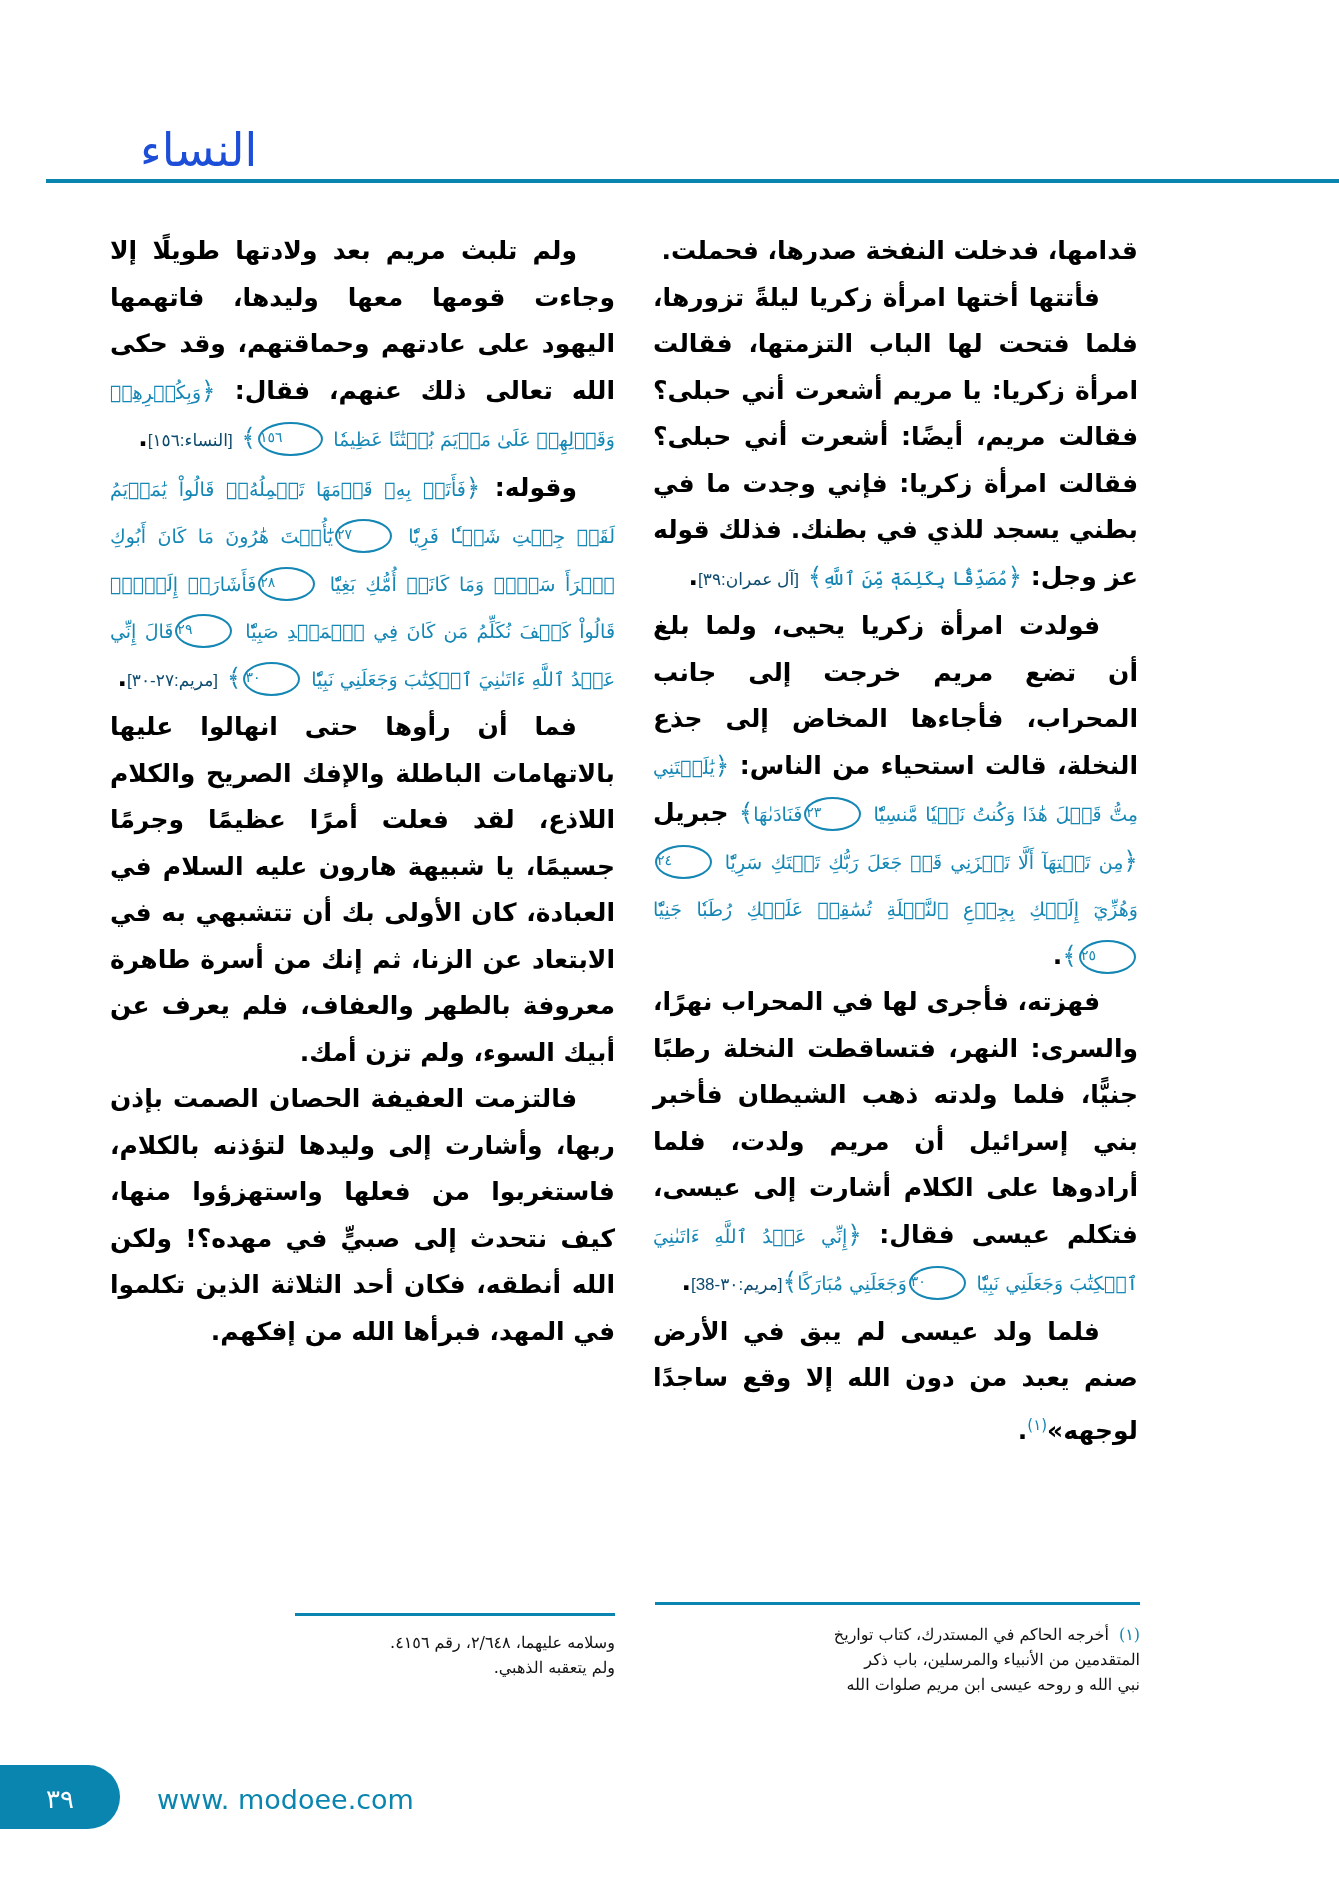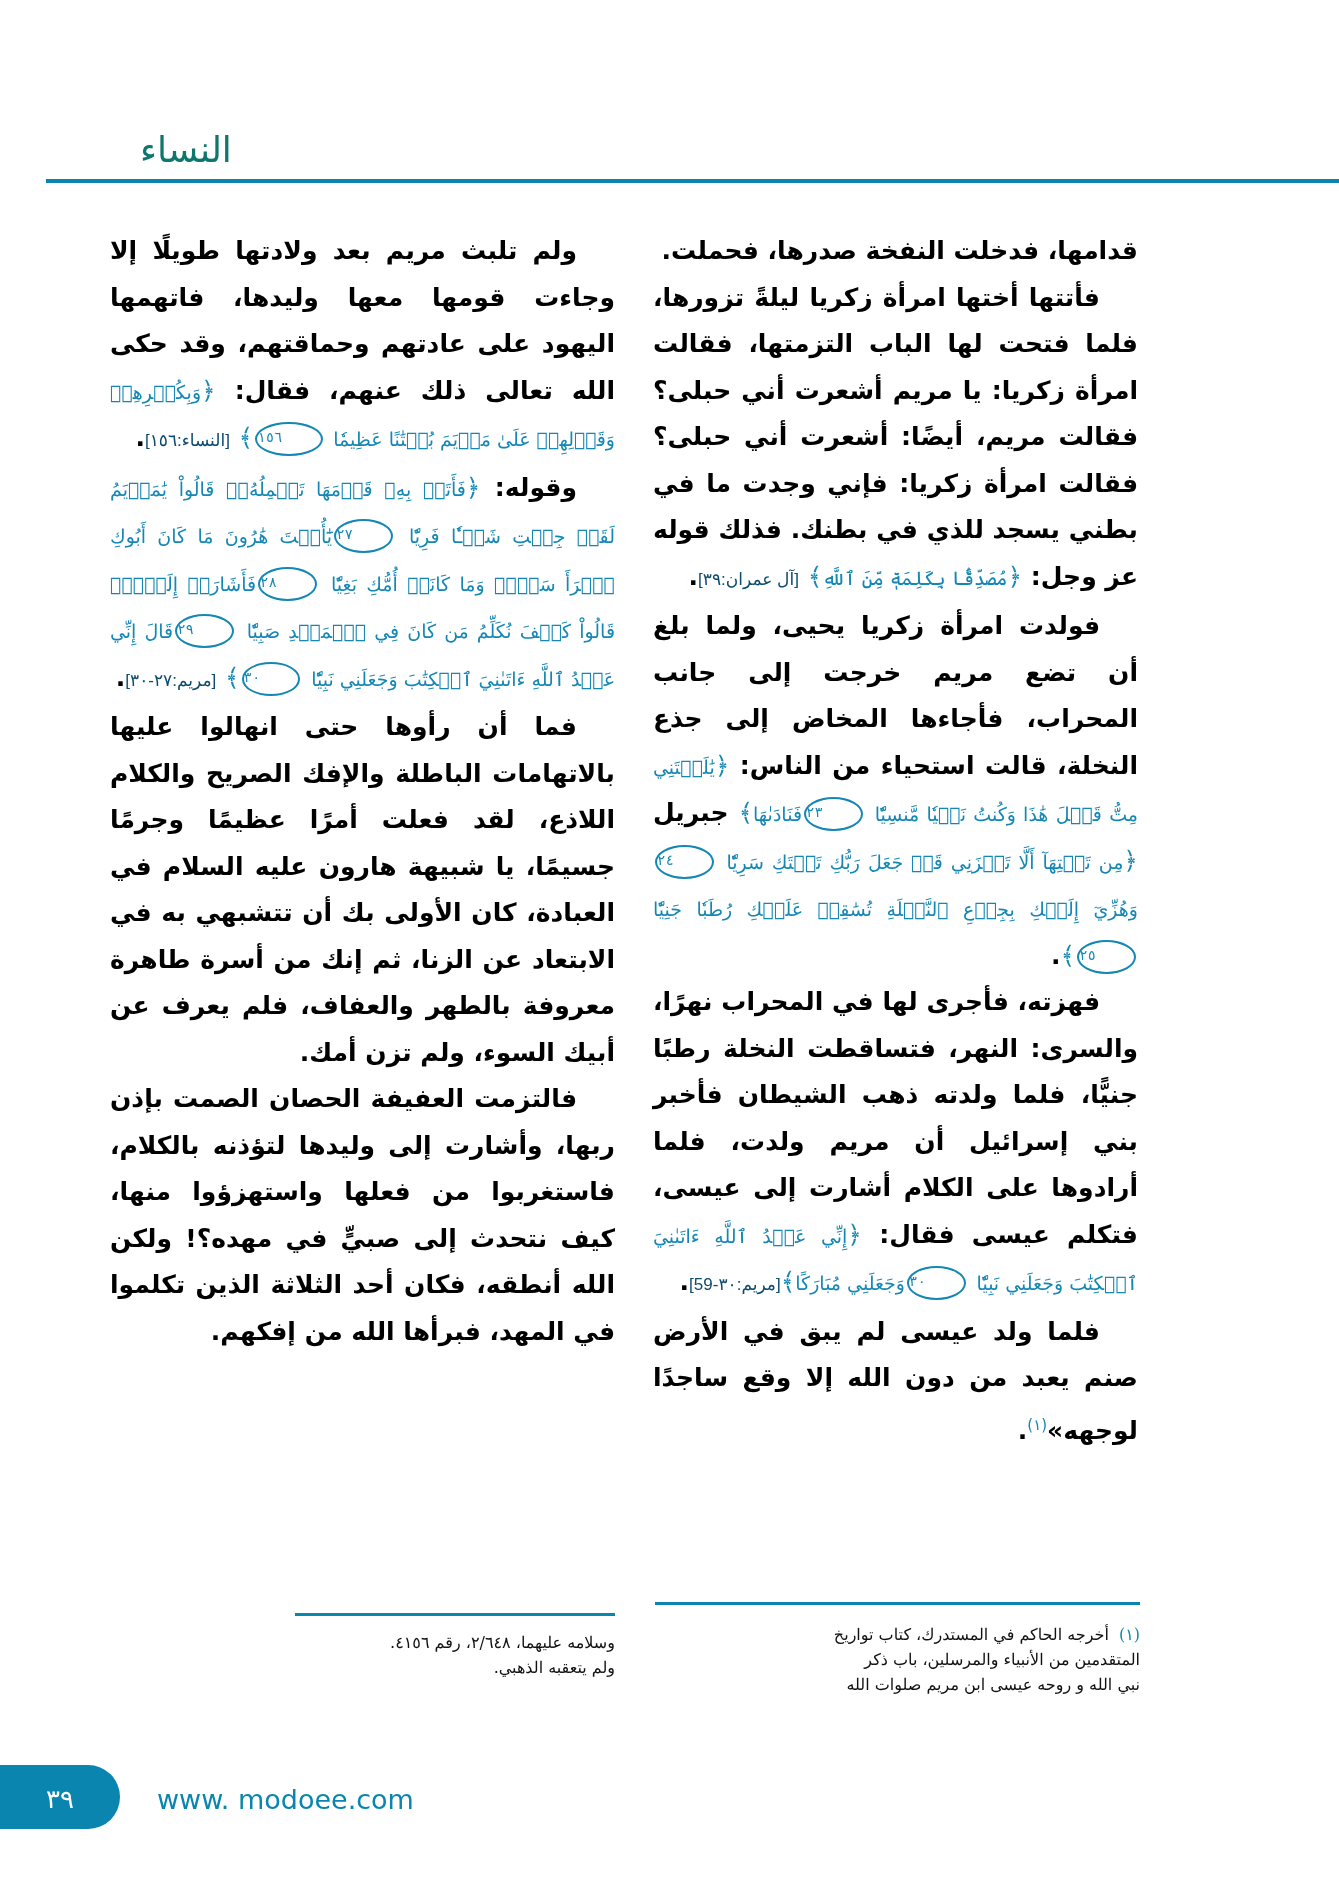--- a/index.html
+++ b/index.html
@@ -1,21 +1,21 @@
 <!DOCTYPE html>
 <html><head>
   <meta charset="utf-8">
   <style>
     html, body { margin: 0; padding: 0; }
     body {
       width: 1339px; height: 1890px; background: #ffffff; position: relative; overflow: hidden;
       font-family: "DejaVu Sans", sans-serif; color: #000;
     }
     .header-title {
-      position: absolute; left: 140px; top: 120px; font-size: 36px; color: #0f766e;
+      position: absolute; left: 140px; top: 120px; font-size: 46px; color: #1d4ed8;
       font-family: "DejaVu Sans", sans-serif; direction: rtl; line-height: 60px;
     }
     .header-rule {
       position: absolute; left: 46px; right: 0; top: 179px; height: 4px; background: #0a85b0;
     }
     .column {
       position: absolute; top: 228px; direction: rtl; text-align: justify;
     }
     .col-right { left: 653px; width: 485px; }
     .col-left { left: 110px; width: 505px; }
@@ -27,21 +27,21 @@
     .quran {
       color: #1587b5; font-family: "DejaVu Serif", serif; font-weight: normal; font-size: 19px;
     }
     .ref {
       font-family: Liberation Sans, sans-serif; font-weight: normal; font-size: 17px; color: #0c4a6e;
     }
     .bracket { color: #1587b5; font-weight: normal; }
     .ayah-no {
       display: inline-block; min-width: 30px; height: 30px; line-height: 28px; border: 2px solid #1587b5;
       border-radius: 50%; color: #1587b5; font-size: 14px; text-align: center; font-weight: normal;
-      font-family: Liberation Mono, monospace; vertical-align: middle; margin: 0 2px;
+      font-family: Liberation Serif, serif; vertical-align: middle; margin: 0 2px;
     }
     .fn-mark { color: #1587b5; font-size: 15px; vertical-align: super; font-weight: normal; }
     .fn-rule-right {
       position: absolute; left: 655px; width: 485px; top: 1602px; height: 3px; background: #0a85b0;
     }
     .fn-rule-left {
       position: absolute; left: 295px; width: 320px; top: 1613px; height: 3px; background: #0a85b0;
     }
     .footnotes {
       position: absolute; direction: rtl; text-align: right;
@@ -79,21 +79,21 @@
     <span class="bracket">﴿</span><span class="quran">يَٰلَيۡتَنِي مِتُّ قَبۡلَ هَٰذَا وَكُنتُ نَسۡيٗا مَّنسِيّٗا</span>
     <span class="ayah-no">٢٣</span><span class="quran">فَنَادَىٰهَا</span><span class="bracket">﴾</span>
     <span>جبريل</span>
     <span class="bracket">﴿</span><span class="quran">مِن تَحۡتِهَآ أَلَّا تَحۡزَنِي قَدۡ جَعَلَ رَبُّكِ تَحۡتَكِ سَرِيّٗا</span>
     <span class="ayah-no">٢٤</span><span class="quran">وَهُزِّيٓ إِلَيۡكِ بِجِذۡعِ ٱلنَّخۡلَةِ تُسَٰقِطۡ عَلَيۡكِ رُطَبٗا جَنِيّٗا</span>
     <span class="ayah-no">٢٥</span><span class="bracket">﴾</span><span>.</span>
   </p>
   <p class="para indent">
     <span>فهزته، فأجرى لها في المحراب نهرًا، والسرى: النهر، فتساقطت النخلة رطبًا جنيًّا، فلما ولدته ذهب الشيطان فأخبر بني إسرائيل أن مريم ولدت، فلما أرادوها على الكلام أشارت إلى عيسى، فتكلم عيسى فقال:</span>
     <span class="bracket">﴿</span><span class="quran">إِنِّي عَبۡدُ ٱللَّهِ ءَاتَىٰنِيَ ٱلۡكِتَٰبَ وَجَعَلَنِي نَبِيّٗا</span>
-    <span class="ayah-no">٣٠</span><span class="quran">وَجَعَلَنِي مُبَارَكًا</span><span class="bracket">﴾</span><span class="ref">[مريم:٣٠-59]</span><span>.</span>
+    <span class="ayah-no">٣٠</span><span class="quran">وَجَعَلَنِي مُبَارَكًا</span><span class="bracket">﴾</span><span class="ref">[مريم:٣٠-38]</span><span>.</span>
   </p>
   <p class="para indent">
     <span>فلما ولد عيسى لم يبق في الأرض صنم يعبد من دون الله إلا وقع ساجدًا لوجهه»</span><sup class="fn-mark">(١)</sup><span>.</span>
   </p>
 </div>
 
 <div class="column col-left">
   <p class="para indent">
     <span>ولم تلبث مريم بعد ولادتها طويلًا إلا وجاءت قومها معها وليدها، فاتهمها اليهود على عادتهم وحماقتهم، وقد حكى الله تعالى ذلك عنهم، فقال:</span>
     <span class="bracket">﴿</span><span class="quran">وَبِكُفۡرِهِمۡ وَقَوۡلِهِمۡ عَلَىٰ مَرۡيَمَ بُهۡتَٰنًا عَظِيمٗا</span>

